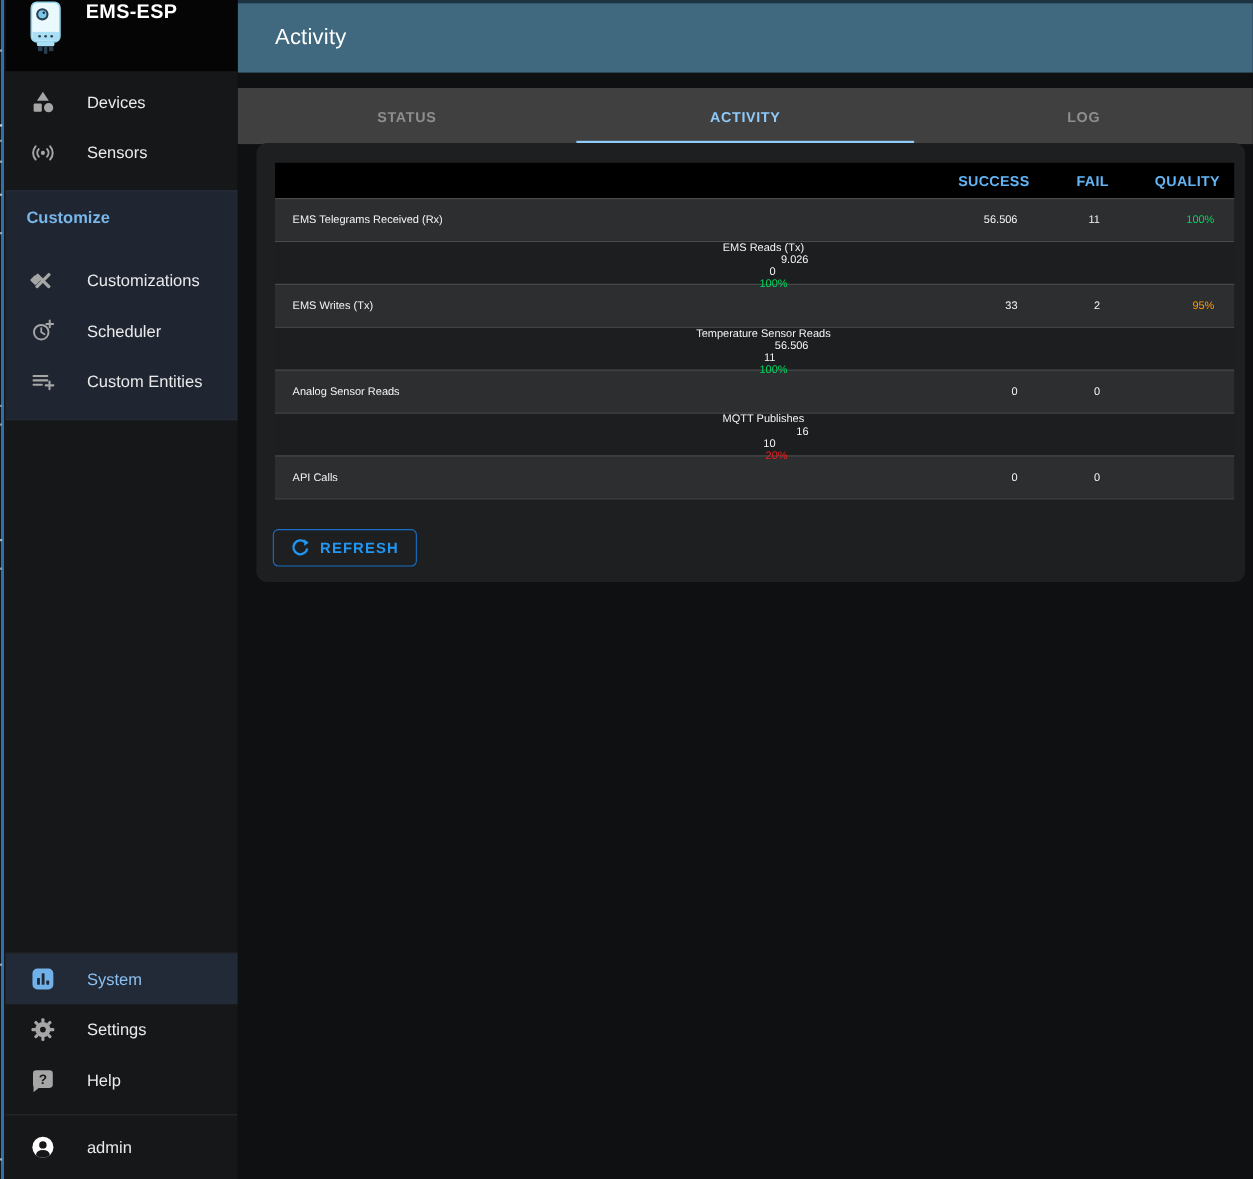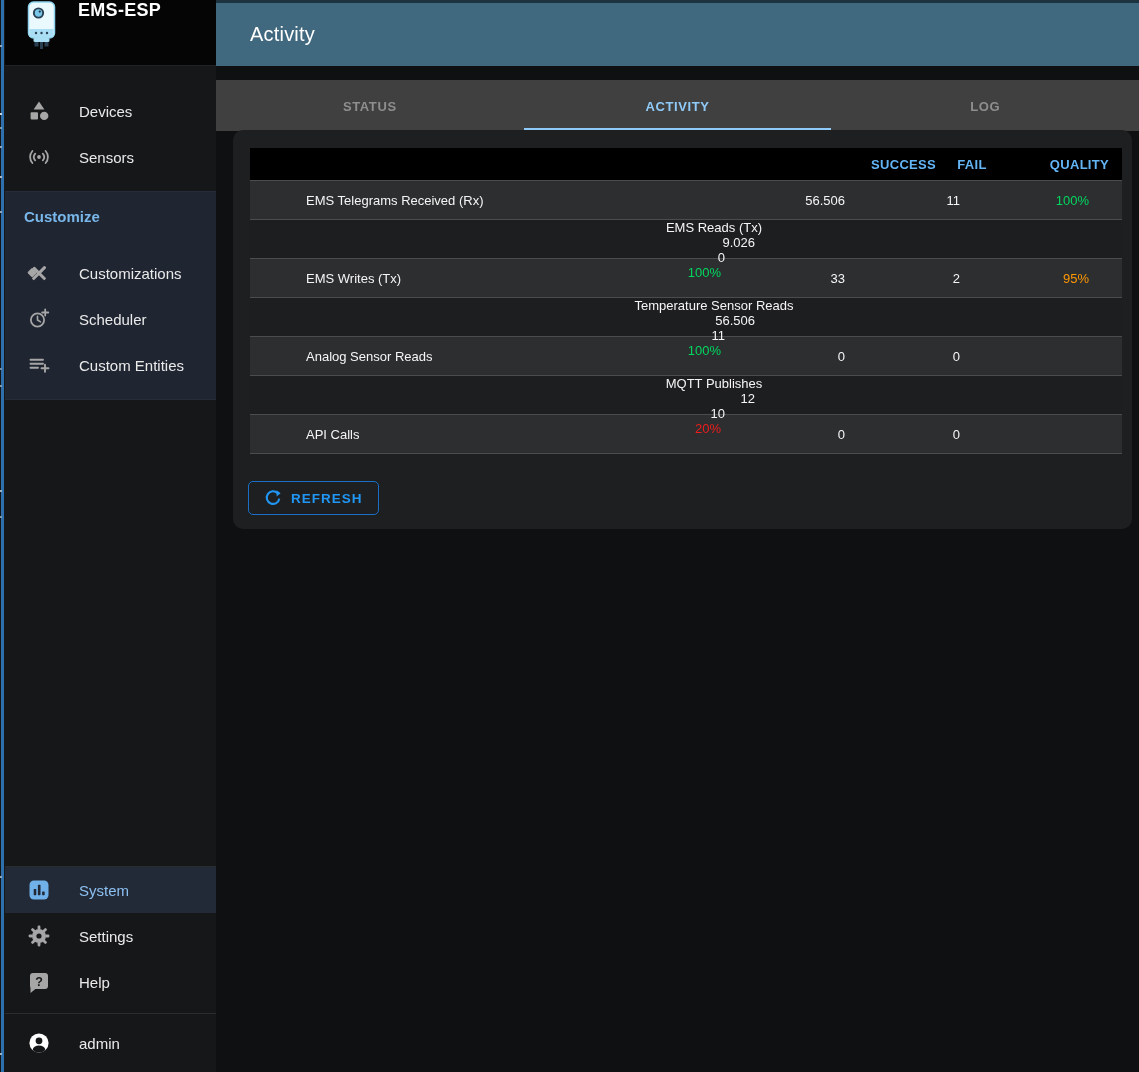--- a/index.html
+++ b/index.html
@@ -17,21 +17,21 @@
                0 490px #9fb2c1,0 516px #7e98ab,0 876px #8fa6b8,0 1053px #9fb2c1;}
   
   .sidebar{position:absolute;left:0;top:0;bottom:0;width:216px;background:#161719;
     display:flex;flex-direction:column;z-index:10;}
   .sidebar-header{height:66px;flex:0 0 66px;background:#050506;display:flex;align-items:flex-start;
     padding-left:25px;border-bottom:1px solid #202225;box-sizing:border-box;}
   .logo-title{color:#fff;font-size:18px;font-weight:bold;margin-left:19px;letter-spacing:.3px;}
   .nav-item{height:46px;display:flex;align-items:center;cursor:pointer;}
   .nav-item .icn{width:24px;height:24px;margin-left:27px;flex:0 0 24px;display:flex;align-items:center;justify-content:center;}
   .nav-item .lbl{margin-left:28px;font-size:15px;color:#eaeaea;}
-  .nav-main{padding-top:22px;padding-bottom:11px;}
+  .nav-main{padding-top:4px;padding-bottom:11px;}
   .customize-section{background:#1f2531;border-top:1px solid #262c38;border-bottom:1px solid #262c38;
     padding:10px 0 11px;box-sizing:border-box;}
   .section-label{height:30px;line-height:30px;padding-left:24px;color:#79b7ea;
     font-size:15px;font-weight:bold;margin-bottom:18px;}
   .side-spacer{flex:1 1 auto;}
   .nav-bottom{border-top:1px solid #2a2c30;padding-bottom:8px;}
   .nav-item.selected{background:#222937;}
   .nav-item.selected .lbl{color:#8cc0f0;}
   .user-section{border-top:1px solid #2a2c30;flex:0 0 58px;display:flex;align-items:center;}
   .user-section .nav-item{width:100%;}
@@ -45,32 +45,32 @@
     font-size:13px;font-weight:bold;letter-spacing:.6px;border-bottom:3px solid transparent;
     box-sizing:border-box;padding-top:4px;cursor:pointer;}
   .tab.active{color:#90caf9;border-bottom-color:#90caf9;}
   
   .card{position:absolute;left:17px;top:130px;width:899px;height:399px;background:#1d1f21;
     border-radius:10px;box-sizing:border-box;padding:18px 10px 16px 17px;}
   .thead{display:flex;height:32px;background:#000000;align-items:center;}
   .hcell{font-size:13px;font-weight:bold;color:#64b5f6;letter-spacing:.3px;}
   .hcell.name{flex:1;padding-left:16px;}
   .hcell.success{width:120px;text-align:right;padding-right:0;}
-  .hcell.fail{width:90px;text-align:center;padding-right:18px;box-sizing:border-box;}
+  .hcell.fail{width:90px;text-align:right;padding-right:18px;box-sizing:border-box;}
   .hcell.quality{width:96px;text-align:right;padding-right:13px;box-sizing:border-box;}
   .tbody{border-bottom:1px solid #4a4c4e;}
   .trow{display:flex;height:38px;align-items:center;border-top:1px solid #4a4c4e;}
   .trow.odd{background:#2d2e30;}
   .trow.even{background:#1d1e20;flex-direction:column;}
-  .cell{font-size:13px;color:#f5f5f5;margin-left:40px;}
+  .cell{font-size:10px;color:#f5f5f5;}
   .cell.name{flex:1;padding-left:16px;}
   .cell.num{text-align:right;box-sizing:border-box;}
   .cell.success{width:120px;padding-right:11px;}
   .cell.fail{width:90px;padding-right:26px;}
-  .cell.quality{width:96px;padding-right:33px;}
+  .cell.quality{width:96px;padding-right:18px;}
   .q-green{color:#00d75f;}
   .q-orange{color:#ff9800;}
   .q-red{color:#ee1c1c;}
   
   .refresh-btn{margin-top:27px;margin-left:-2px;height:34px;display:inline-flex;align-items:center;
     gap:9px;padding:0 15px;background:transparent;border:1px solid #1a6fc4;border-radius:5px;
     color:#2196f3;font-family:"Liberation Sans",sans-serif;font-size:13.5px;font-weight:bold;
     letter-spacing:1px;cursor:pointer;}
   .icn svg{display:block;}
 </style>
@@ -275,21 +275,21 @@
               <div class="cell num quality q-green">100%</div>
             </div>
             <div class="trow odd">
               <div class="cell name">Analog Sensor Reads</div>
               <div class="cell num success">0</div>
               <div class="cell num fail">0</div>
               <div class="cell num quality"></div>
             </div>
             <div class="trow even">
               <div class="cell name">MQTT Publishes</div>
-              <div class="cell num success">12</div>
+              <div class="cell num success">16</div>
               <div class="cell num fail">10</div>
               <div class="cell num quality q-red">20%</div>
             </div>
             <div class="trow odd">
               <div class="cell name">API Calls</div>
               <div class="cell num success">0</div>
               <div class="cell num fail">0</div>
               <div class="cell num quality"></div>
             </div>
           </div>

